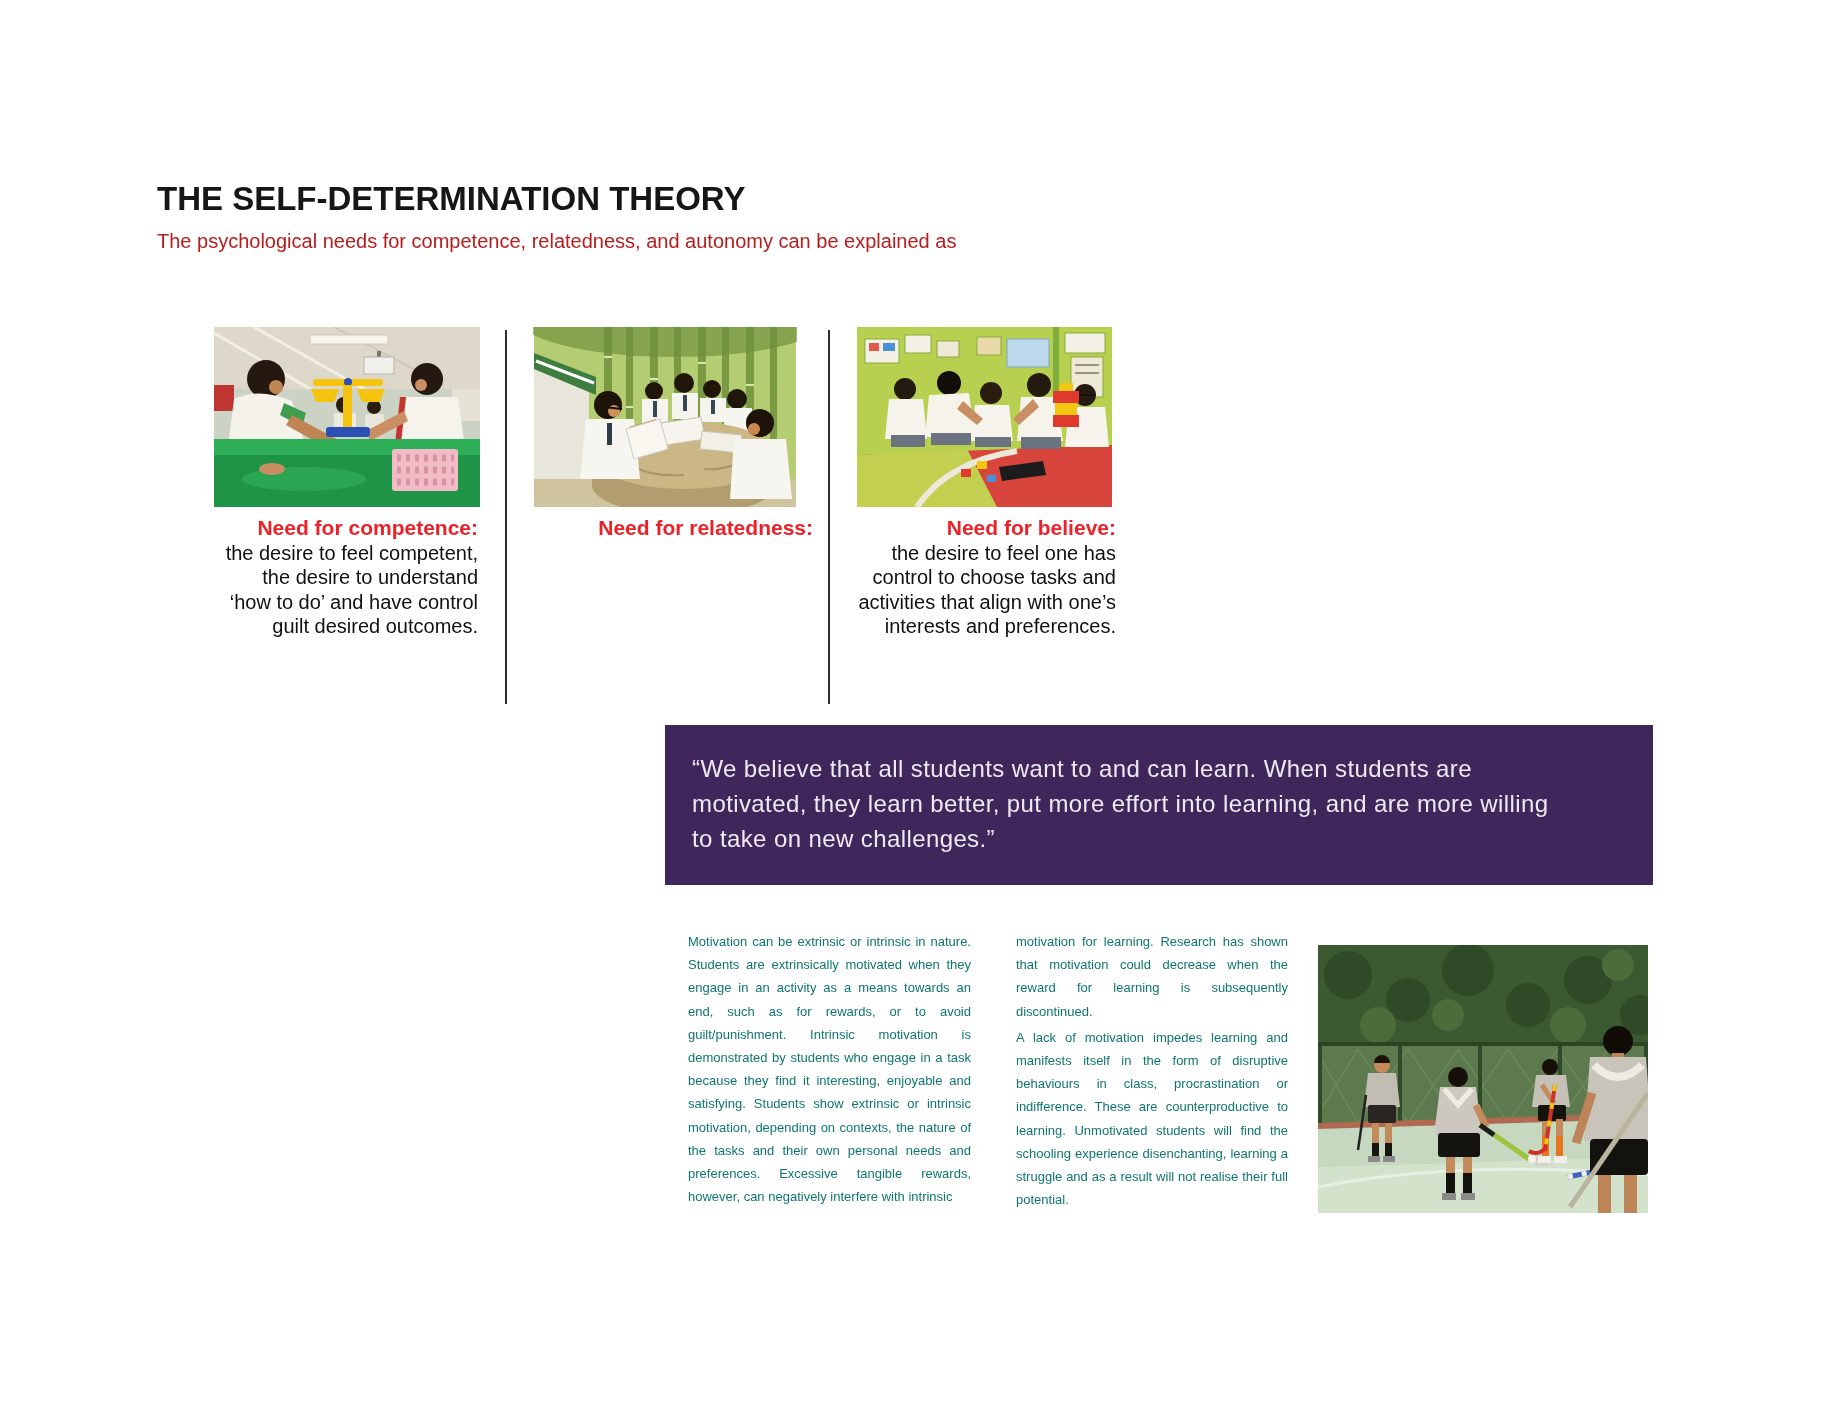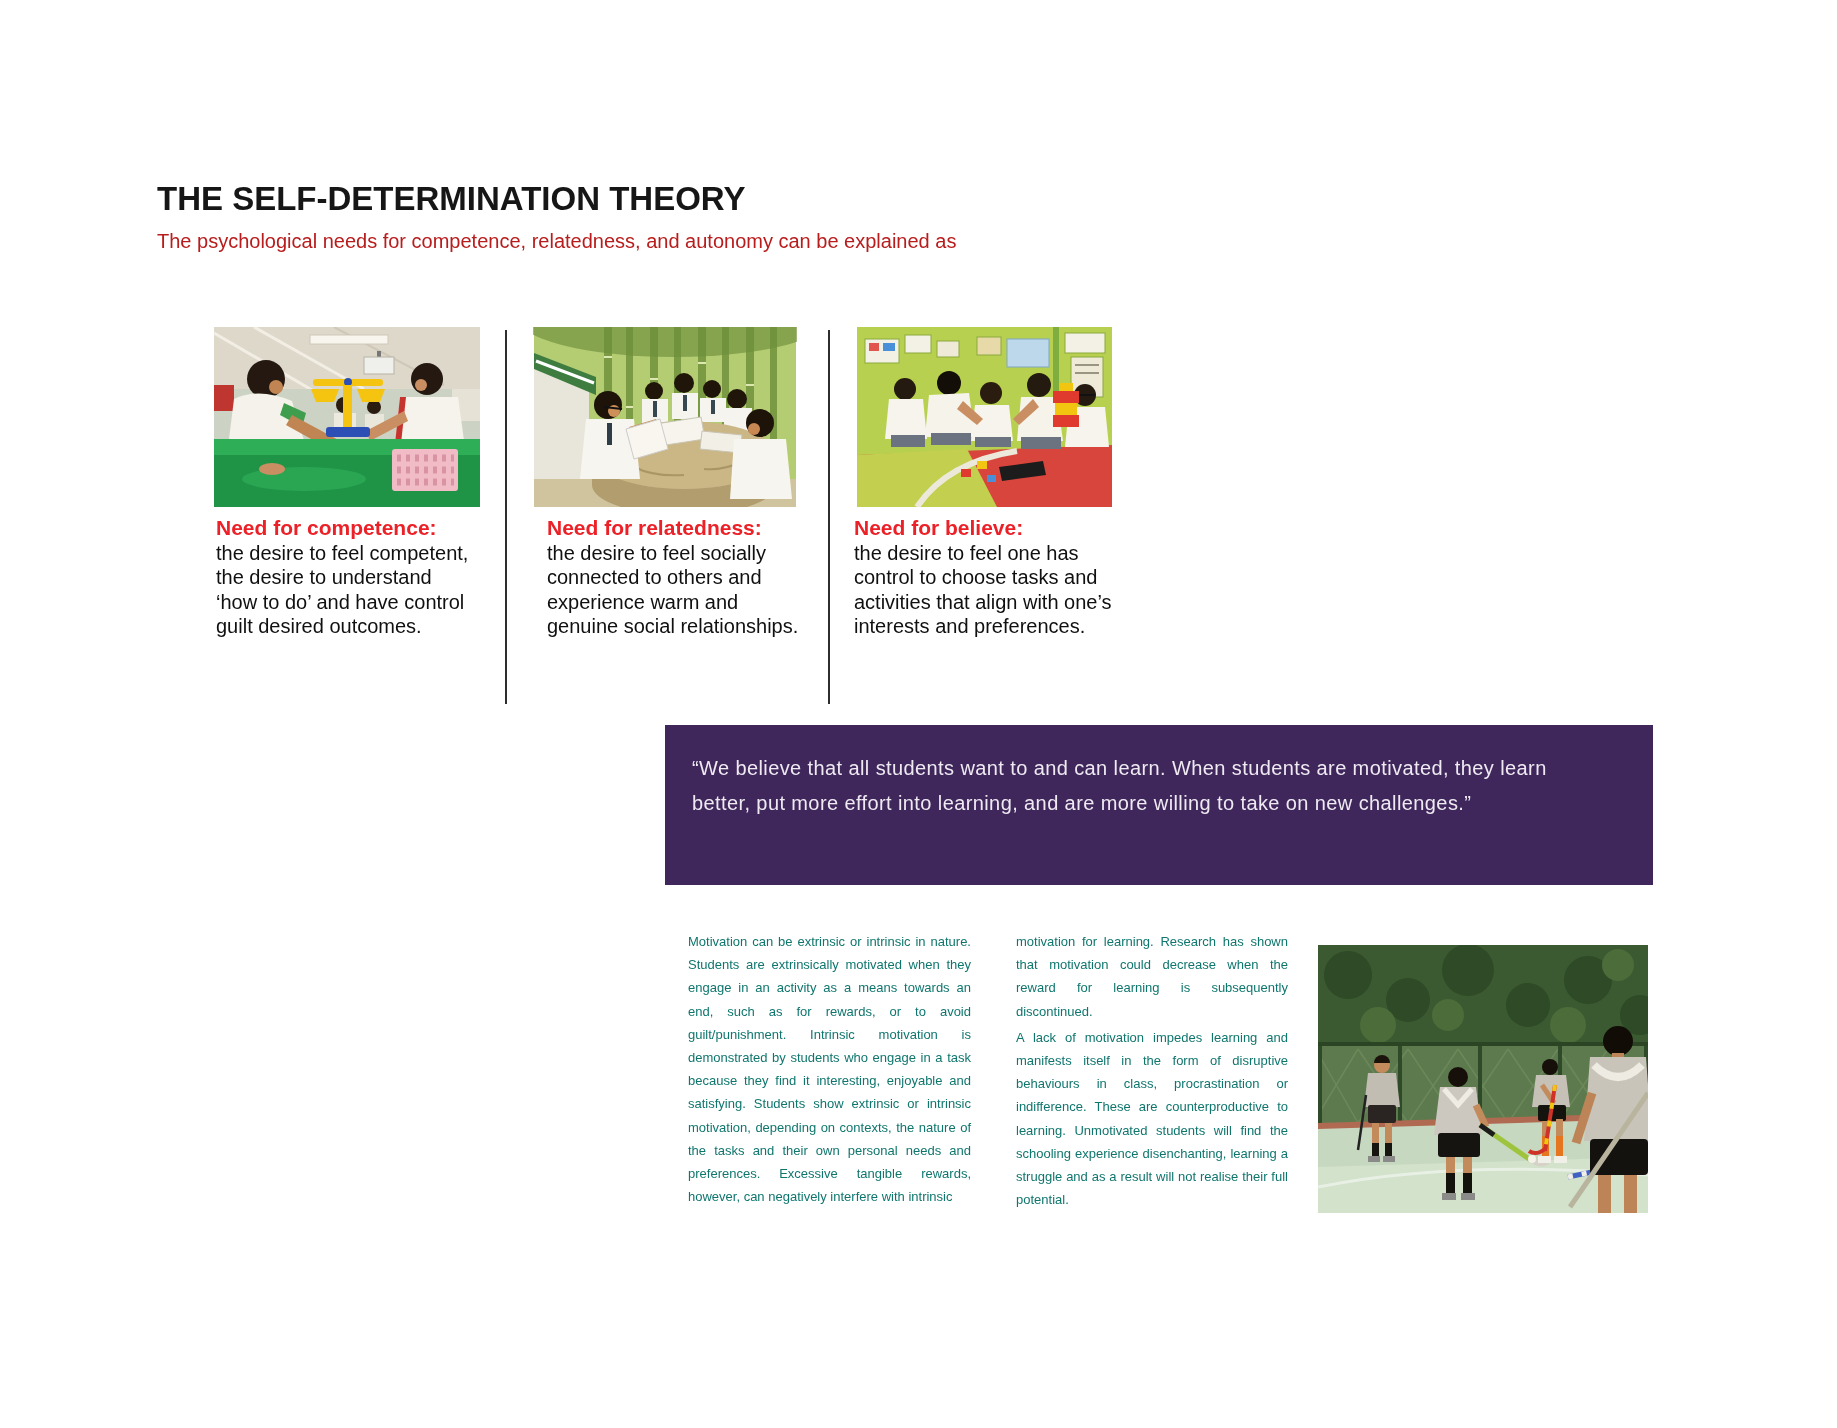--- a/index.html
+++ b/index.html
@@ -30,35 +30,35 @@
   .photo-1{left:214px;width:266px;}
   .photo-2{left:533px;width:264px;}
   .photo-3{left:857px;width:255px;}
   .vline{
     position:absolute;top:330px;height:374px;width:2px;background:#2e2e2e;
   }
   .vline-1{left:505px;}
   .vline-2{left:828px;}
   .caption{
     position:absolute;top:516px;
-    font-size:20px;line-height:24.5px;text-align:left;color:#101010;
+    font-size:20px;line-height:24.5px;text-align:right;color:#101010;
   }
   .caption-1{left:216px;width:262px;}
   .caption-2{left:532px;width:266px;margin-left:15px;}
   .caption-3{left:854px;width:262px;}
   .caption .need-heading{
     display:block;font-weight:bold;color:var(--red);font-size:21px;
   }
   .quote-box{
     position:absolute;left:665px;top:725px;width:988px;height:160px;
     background:var(--purple);
   }
   .quote-box p{
     position:absolute;left:27px;top:26px;width:875px;margin:0;
-    font-size:20px;line-height:35px;letter-spacing:0.4px;
+    font-size:24px;line-height:35px;letter-spacing:0.4px;
     color:#efeaf2;
   }
   .article-col{
     position:absolute;top:930px;
   }
   .article-col-1{left:688px;width:283px;}
   .article-col-2{left:1016px;width:272px;}
   .article-col p{
     margin:0 0 3px 0;
     font-size:13px;line-height:23.2px;text-align:justify;color:#0f766e;
@@ -237,21 +237,20 @@
   <div class="vline vline-1"></div>
   <div class="vline vline-2"></div>
 
   <div class="caption caption-1">
     <span class="need-heading">Need for competence:</span>
     <span>the desire to feel competent, the desire to understand ‘how to do’ and have control guilt desired outcomes.</span>
   </div>
 
   <div class="caption caption-2">
     <span class="need-heading">Need for relatedness:</span>
-    <span>the desire to feel socially connected to others and experience warm and genuine social relationships.</span>
   </div>
 
   <div class="caption caption-3">
     <span class="need-heading">Need for believe:</span>
     <span>the desire to feel one has control to choose tasks and activities that align with one’s interests and preferences.</span>
   </div>
 
   <div class="quote-box">
     <p>“We believe that all students want to and can learn. When students are motivated, they learn better, put more effort into learning, and are more willing to take on new challenges.”</p>
   </div>

